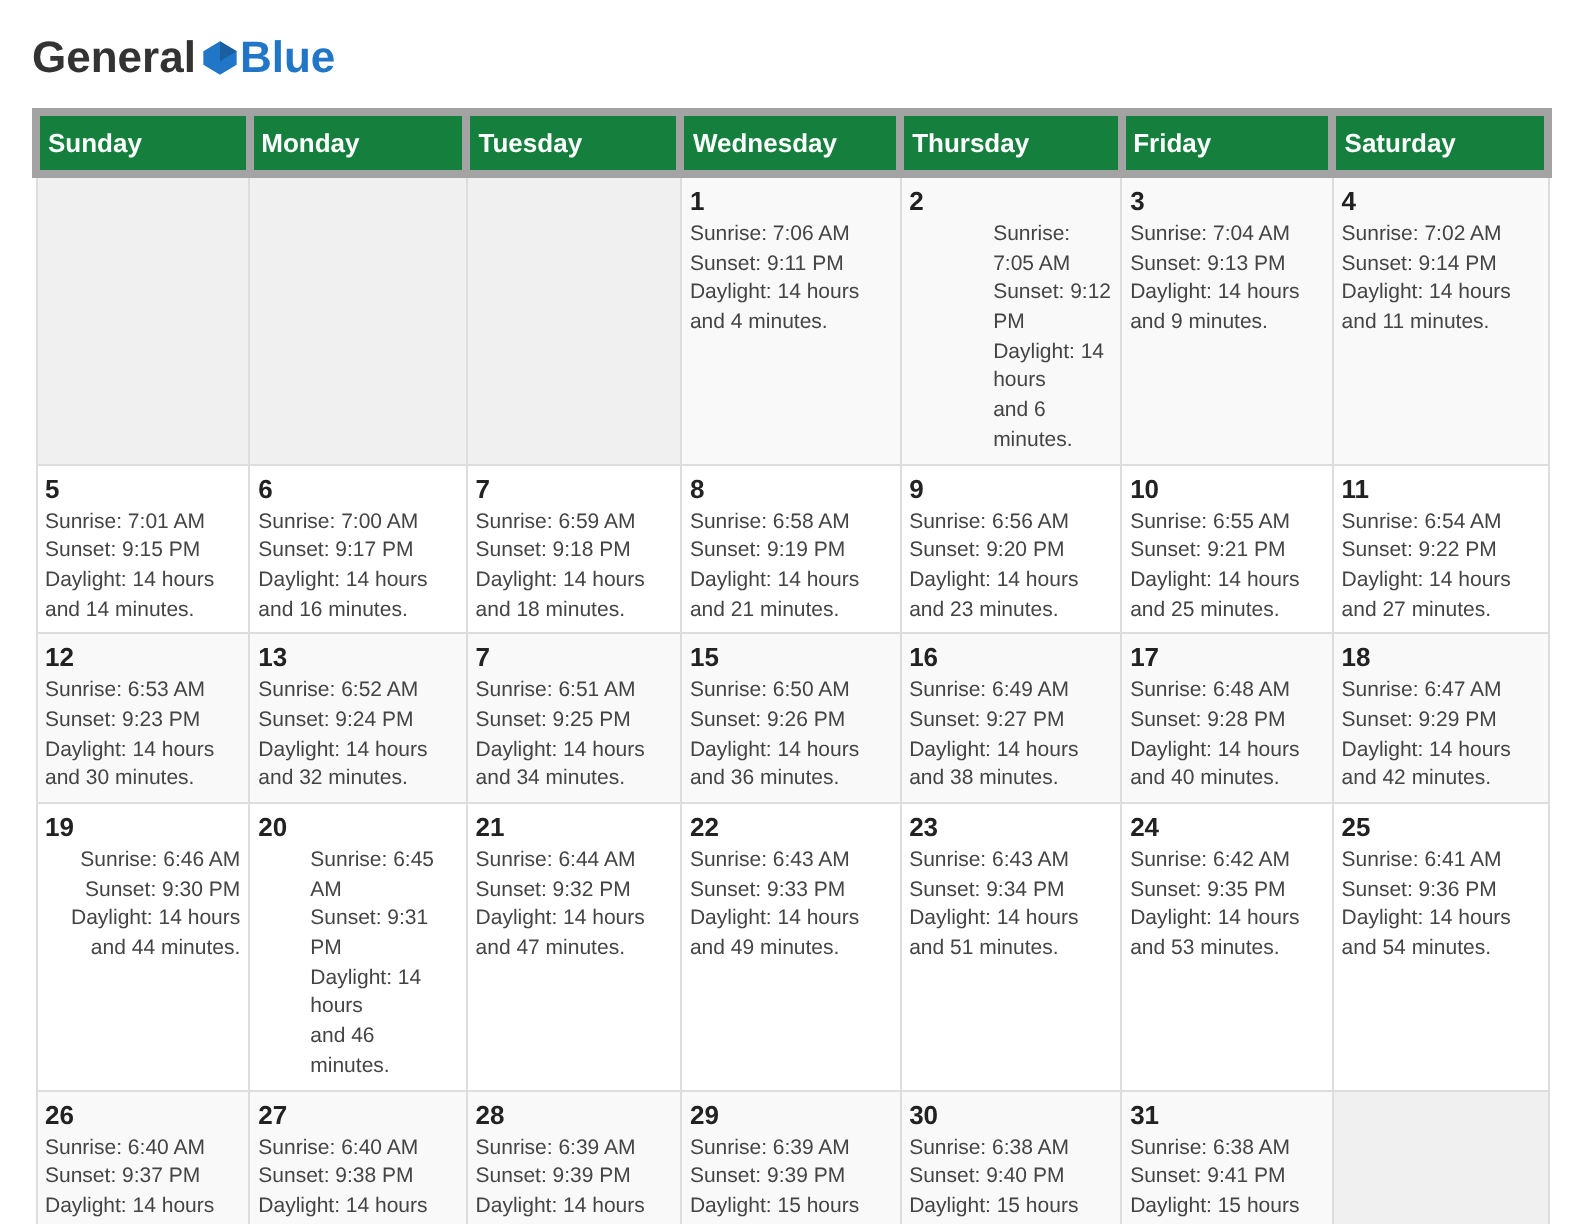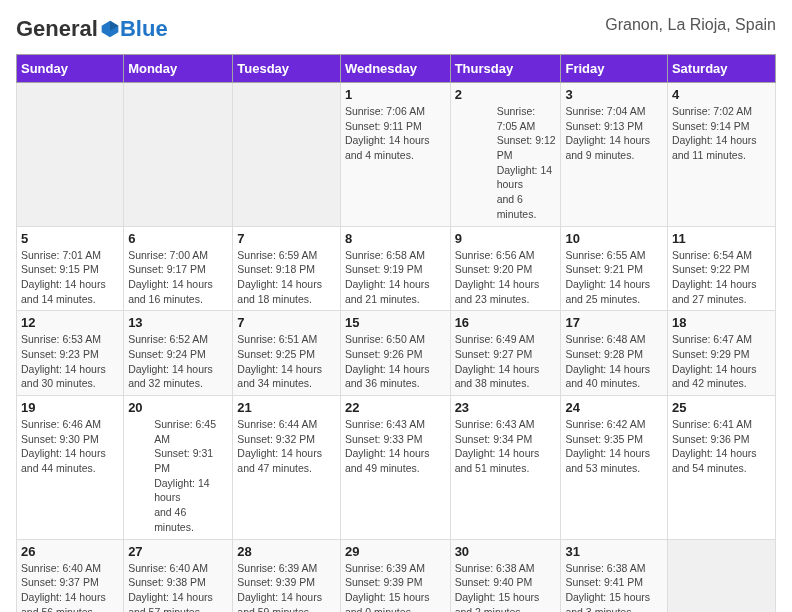--- a/index.html
+++ b/index.html
@@ -47,27 +47,27 @@
     .location {
       font-size: 16px;
       color: #555;
     }
     table {
       width: 100%;
       border-collapse: collapse;
       font-size: 11px;
     }
     thead tr th {
-      background-color: #6d28d9;
+      background-color: #15803d;
       color: #fff;
       padding: 6px 4px;
       text-align: left;
       font-size: 13px;
       font-weight: bold;
-      border: 1px solid #a3a3a3;
+      border: 4px solid #a3a3a3;
     }
     tbody tr td {
       border: 1px solid #ddd;
       padding: 4px;
       vertical-align: top;
       width: 113px;
       min-height: 80px;
       background: #fff;
     }
     tbody tr:nth-child(odd) td {
@@ -99,21 +99,20 @@
     <div class="logo-text">
       <span class="logo-general">General</span>
       <svg class="logo-icon" viewBox="0 0 24 24" fill="#2176c7">
         <path d="M12 2 L22 8 L22 16 L12 22 L2 16 L2 8 Z" fill="#2176c7"></path>
         <path d="M12 2 L22 8 L12 14 Z" fill="#1a5fa0"></path>
       </svg>
       <span class="logo-blue">Blue</span>
     </div>
   </div>
   <div class="title-area">
-    <div class="location">Granon, La Rioja, Spain</div>
   </div>
 </div>
 
 <table>
   <thead>
     <tr>
     <th>Sunday</th>
         <th>Monday</th>
         <th>Tuesday</th>
         <th>Wednesday</th>
@@ -254,21 +253,21 @@
           <div class="day-number">18</div>
           <div class="day-info" style="white-space: pre-line;">Sunrise: 6:47 AM
 Sunset: 9:29 PM
 Daylight: 14 hours
 and 42 minutes.</div>
         </td>
       </tr>
       <tr>
         <td>
           <div class="day-number">19</div>
-          <div class="day-info" style="white-space: pre-line;">Sunrise: 6:46 AM
+          <div class="day-info" style="white-space: pre-line; text-align: right;">Sunrise: 6:46 AM
 Sunset: 9:30 PM
 Daylight: 14 hours
 and 44 minutes.</div>
         </td>
         <td>
           <div class="day-number">20</div>
           <div class="day-info" style="white-space: pre-line; margin-left: 26px;">Sunrise: 6:45 AM
 Sunset: 9:31 PM
 Daylight: 14 hours
 and 46 minutes.</div>

